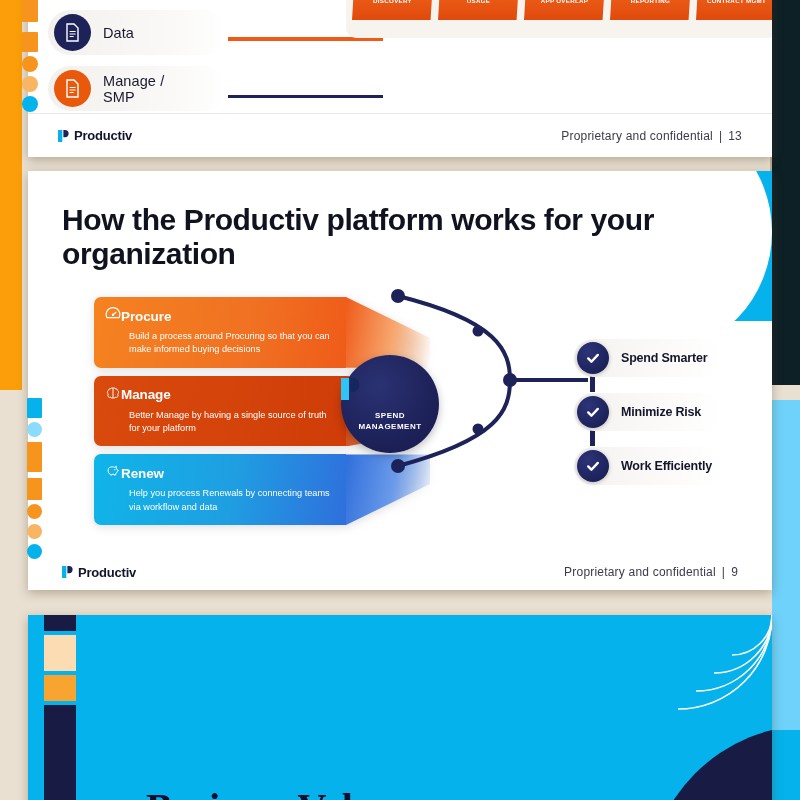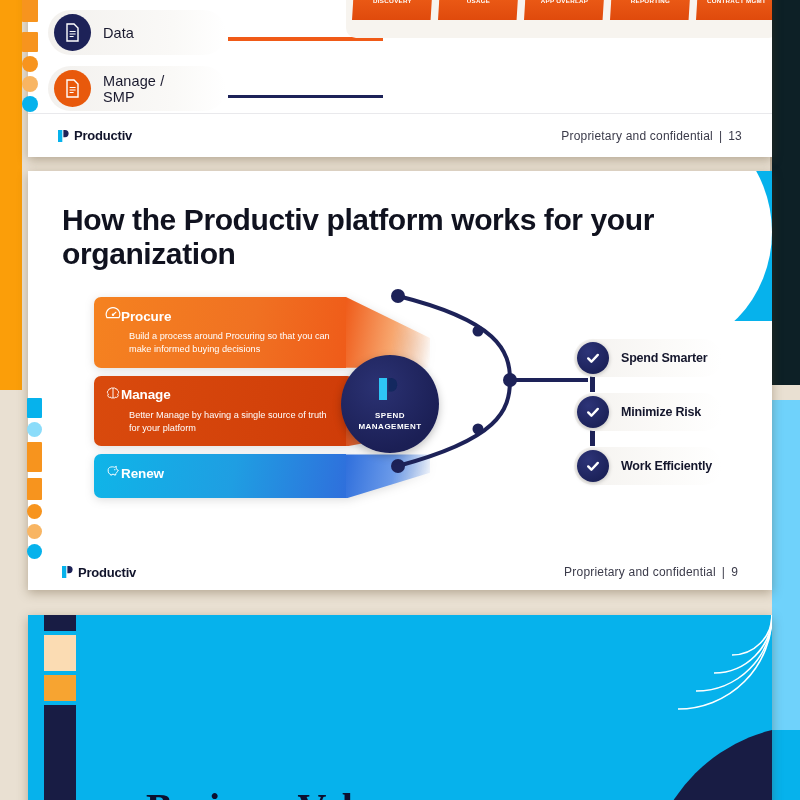--- a/index.html
+++ b/index.html
@@ -127,21 +127,21 @@
     clip-path: polygon(0 0, 100% 58%, 100% 100%, 0 100%); }
   .tail.manage  { background:linear-gradient(100deg,#cf3c08,#e59a6e 55%, rgba(255,255,255,0));
     clip-path: polygon(0 0, 100% 22%, 100% 78%, 0 100%); }
   .tail.renew   { background:linear-gradient(100deg,#2f6fdc,#6b9ae9 55%, rgba(255,255,255,0));
     clip-path: polygon(0 0, 100% 0, 100% 42%, 0 100%); }
 
   
   .hub {
     position:absolute; left:341px; top:355px; width:98px; height:98px;
     border-radius:50%; background:radial-gradient(circle at 38% 32%, #2b3273, #1b1f55 72%);
-    display:flex; flex-direction:column; align-items:center; justify-content:center;
+    display:flex; flex-direction:column; justify-content:center;
     z-index:5; box-shadow:0 3px 9px rgba(0,0,0,.25);
   }
   .hub .hl { margin-bottom:5px; }
   .hub .ht { color:#fff; font-size:8px; font-weight:700; letter-spacing:.5px; line-height:1.35; text-align:center; }
 
   .arc-svg { position:absolute; left:28px; top:171px; width:744px; height:419px; z-index:4; pointer-events:none; }
 
   
   .outcomes { position:absolute; left:574px; top:339px; z-index:6; }
   .outcome {
@@ -328,20 +328,21 @@
       <div class="card renew">
         <div class="card-head">
           <span>
             <svg width="16" height="16" viewBox="0 0 20 20">
                 <path d="M4 8.2C4 6.2 6.3 4.8 9.1 4.8c1 0 1.9.2 2.7.5l2.4-1.1-.4 2.2c.8.6 1.3 1.4 1.4 2.3l1.6.7-1.5 1.3c-.2 1-.9 1.9-1.9 2.5V15h-2v-.9a8 8 0 0 1-2.6 0V15h-2v-.9C4.9 13.4 4 11.9 4 10.2z" fill="none" stroke="#fff" stroke-width="1.2" stroke-linejoin="round"></path>
                 <circle cx="12.3" cy="8.4" r=".8" fill="#fff"></circle>
               </svg>
           </span>
           <span class="ttl">Renew</span>
         </div>
+        <div class="card-body">Help you process Renewals by connecting teams via workflow and data</div>
       </div>
     </div>
 
   </div>
 
   <div class="main-footer">
     <div class="brand">
       <svg width="11" height="14" viewBox="0 0 11 14">
           <rect x="0" y="1" width="4.3" height="12" fill="#06b2ec"></rect>
           <path d="M5.4 1h1.6a3.6 3.6 0 0 1 0 7.2H5.4z" fill="#1d2258"></path>

